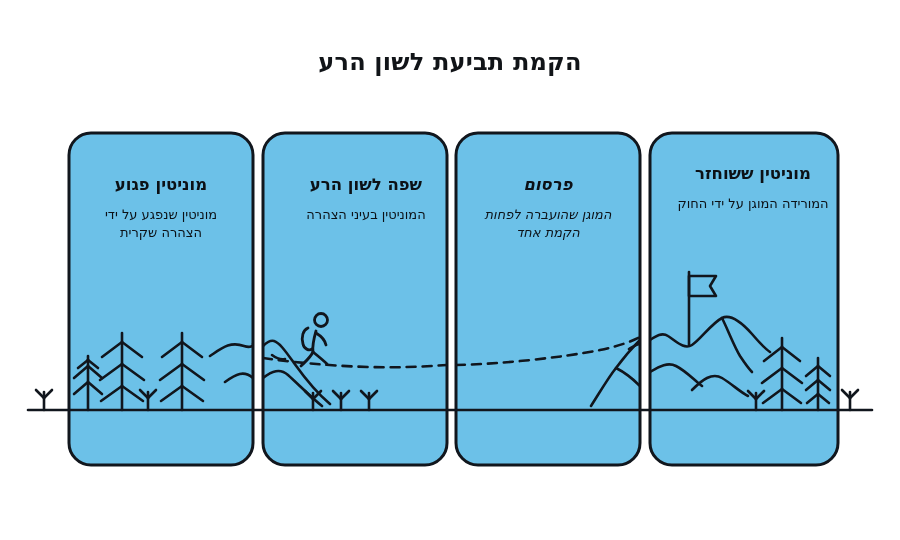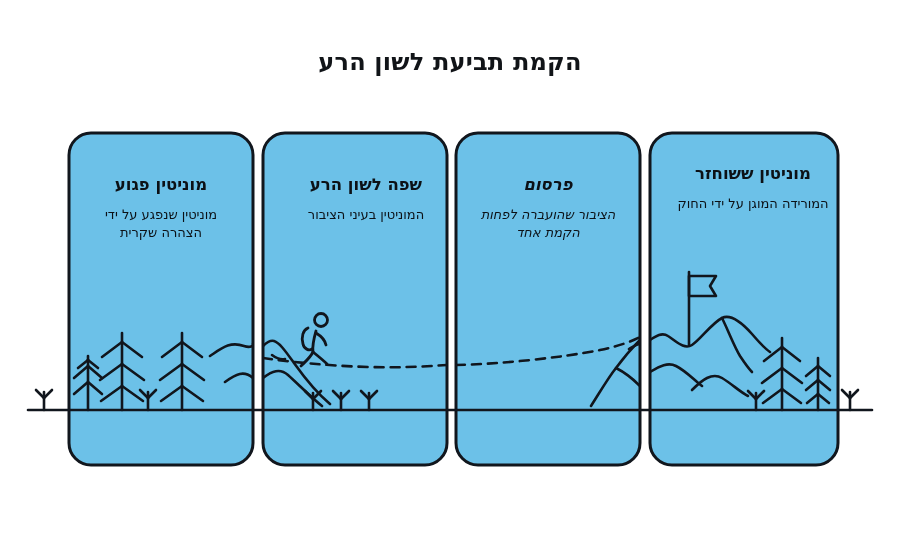--- a/index.html
+++ b/index.html
@@ -248,28 +248,28 @@
     <div class="card-heading">מוניטין פגוע</div>
     <div class="card-body">
       <div>מוניטין שנפגע על ידי</div>
       <div>הצהרה שקרית</div>
     </div>
   </div>
 
   <div class="card-text" style="left:274px; top:175px; width:184px;">
     <div class="card-heading">שפה לשון הרע</div>
     <div class="card-body">
-      <div>המוניטין בעיני הציבור</div>
+      <div>המוניטין בעיני הצהרה</div>
     </div>
   </div>
 
   <div class="card-text" style="left:456px; top:175px; width:184px;font-style:italic;">
     <div class="card-heading">פרסום</div>
     <div class="card-body">
-      <div>הציבור שהועברה לפחות</div>
+      <div>המוגן שהועברה לפחות</div>
       <div>הקמת אחד</div>
     </div>
   </div>
 
   <div class="card-text" style="left:650px; top:164px; width:188px;margin-left:9px;">
     <div class="card-heading">מוניטין ששוחזר</div>
     <div class="card-body">
       <div>המורידה המוגן על ידי החוק</div>
       <div></div>
     </div>

